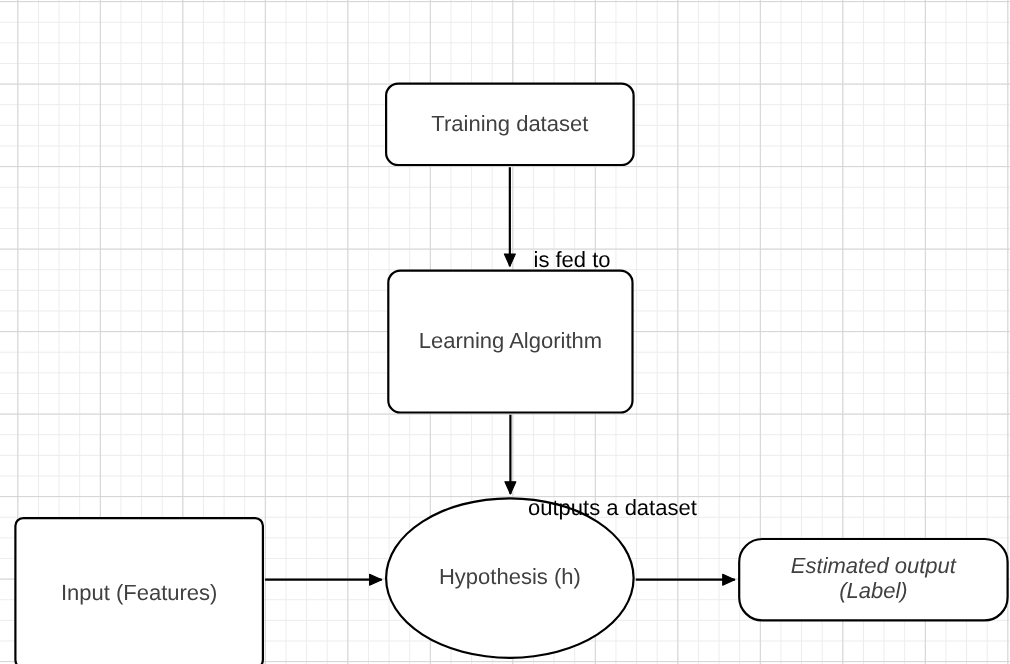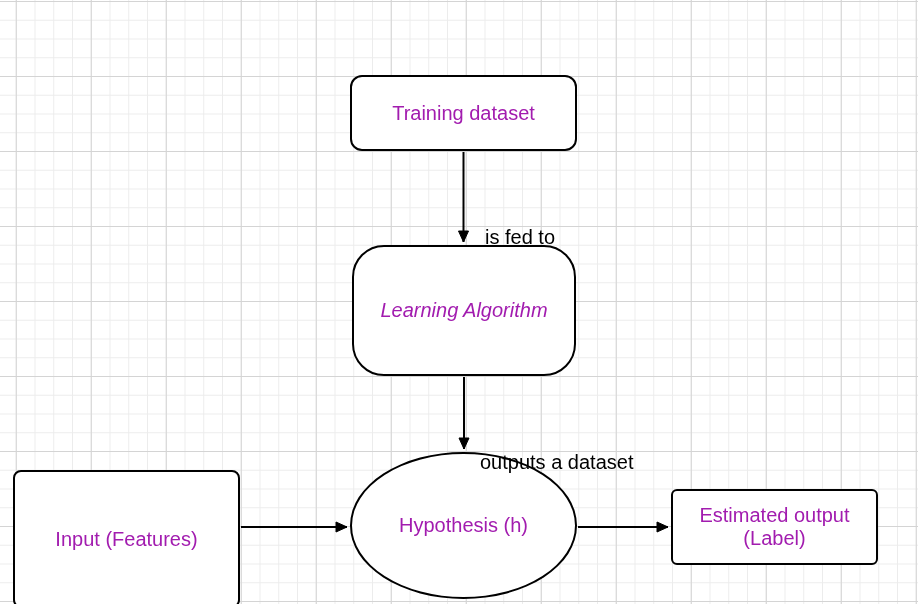--- a/index.html
+++ b/index.html
@@ -24,34 +24,34 @@
       18.75px 18.75px, 18.75px 18.75px;
     background-position:
       15.75px 1px, 15.75px 1px,
       15.75px 1px, 15.75px 1px;
   }
   .node {
     position: absolute;
     box-sizing: border-box;
     background: #ffffff;
     border: 2px solid #000000;
-    color: #a21caf;
+    color: #404040;
     font-size: 20px;
     line-height: 1.15;
     display: flex;
     align-items: center;
     justify-content: center;
     text-align: center;
     padding: 0 26px;
   }
   .node-training   { left: 350px; top: 75px;  width: 227px; height: 76px;  border-radius: 12px; }
-  .node-algorithm  { left: 352px; top: 245px; width: 224px; height: 131px; border-radius: 32px; font-style: italic; }
+  .node-algorithm  { left: 352px; top: 245px; width: 224px; height: 131px; border-radius: 12px; }
   .node-hypothesis { left: 350px; top: 452px; width: 227px; height: 147px; border-radius: 50%; }
   .node-input      { left: 13px;  top: 470px; width: 227px; height: 138px; border-radius: 8px; }
-  .node-output     { left: 671px; top: 489px; width: 207px; height: 76px;  border-radius: 6px; }
+  .node-output     { left: 671px; top: 489px; width: 246px; height: 76px;  border-radius: 22px; font-style: italic; }
   .edge-label {
     position: absolute;
     color: #000000;
     font-size: 20px;
     line-height: 24px;
     white-space: nowrap;
     margin-top: 45px;
   }
   .label-fed     { left: 485px; top: 180px; }
   .label-outputs { left: 480px; top: 405px; }

